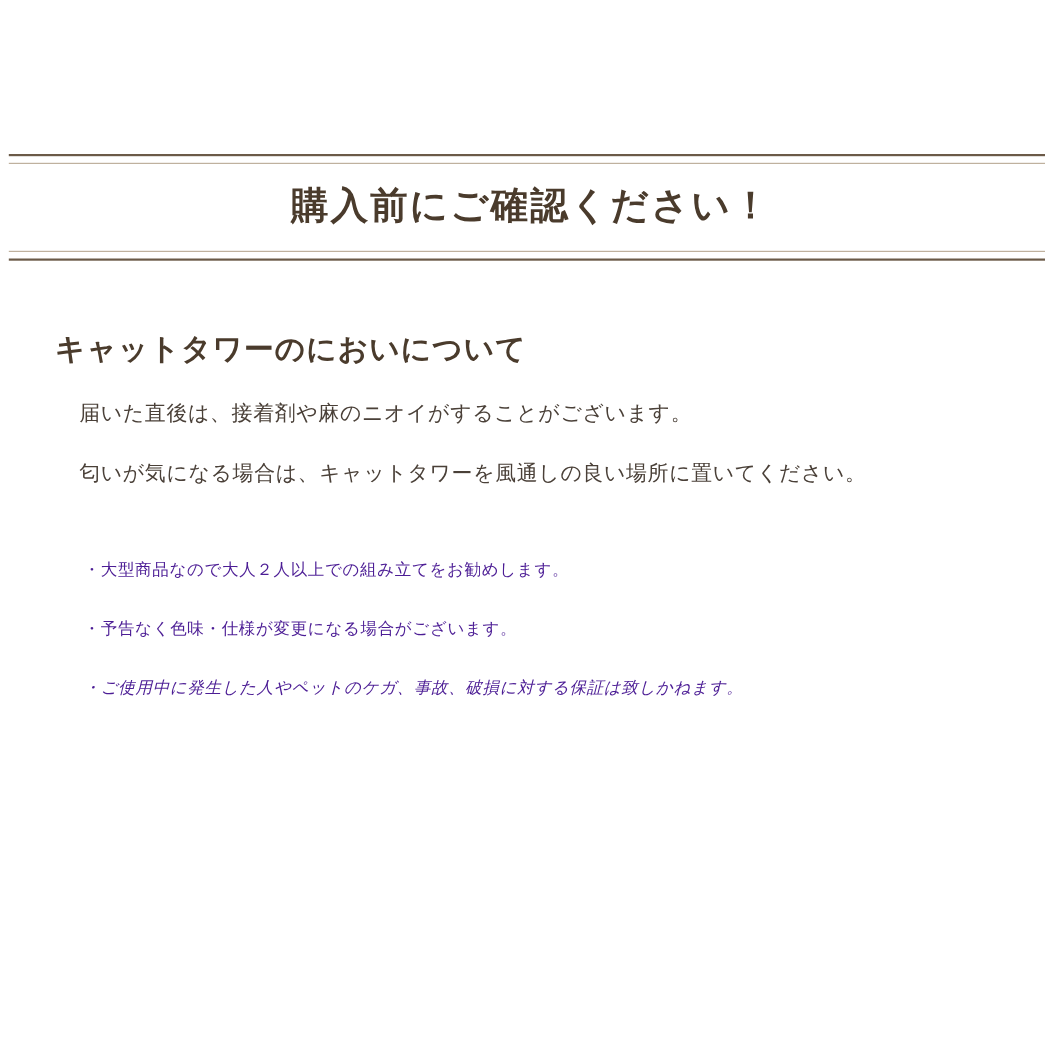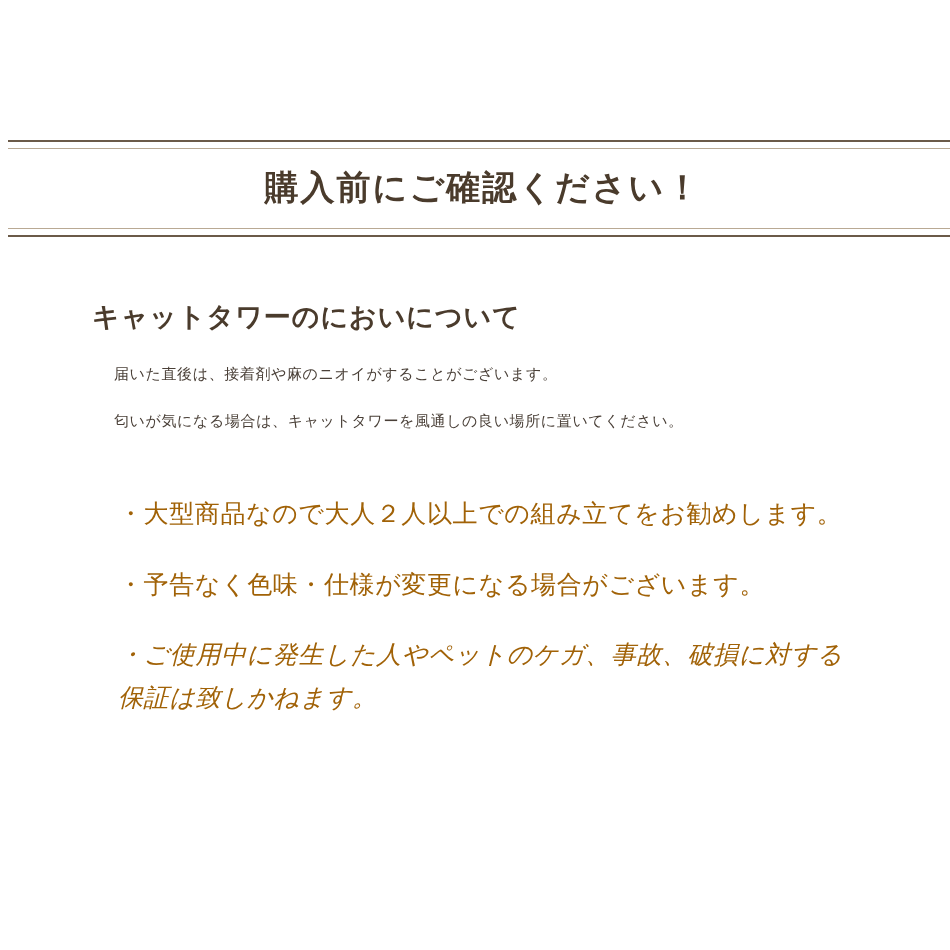--- a/index.html
+++ b/index.html
@@ -47,56 +47,56 @@
     margin: 0;
   }
 
   
   .content {
     position: absolute;
     top: 300px;
     left: 0;
     width: 950px;
     box-sizing: border-box;
-    padding: 0 92px;
+    padding: 0 50px;
   }
   .section {
     margin-bottom: 42px;
   }
   .section-heading {
     font-size: 27px;
     font-weight: bold;
     color: #4a3b2c;
     letter-spacing: 1px;
     margin: 0 0 26px 0;
     line-height: 1.3;
   }
   .section-body {
     padding-left: 22px;
   }
   .para {
-    font-size: 15px;
+    font-size: 19px;
     line-height: 1.7;
     color: #4a4038;
     letter-spacing: 0.6px;
     margin: 0 0 22px 0;
   }
   .para:last-child {
     margin-bottom: 4px;
     font-family: Liberation Serif, serif;
   }
   .bullet-list {
     list-style: none;
     margin: 0;
     padding: 0 0 0 26px;
   }
   .bullet-item {
-    font-size: 25px;
+    font-size: 15px;
     line-height: 1.7;
-    color: #a16207;
+    color: #4c1d95;
     letter-spacing: 0.6px;
     margin-bottom: 28px;
   }
   .bullet-item:last-child {
     margin-bottom: 0;
     font-style: italic;
   }
   #section-notes .section-heading {
     margin-bottom: 30px;
   }

